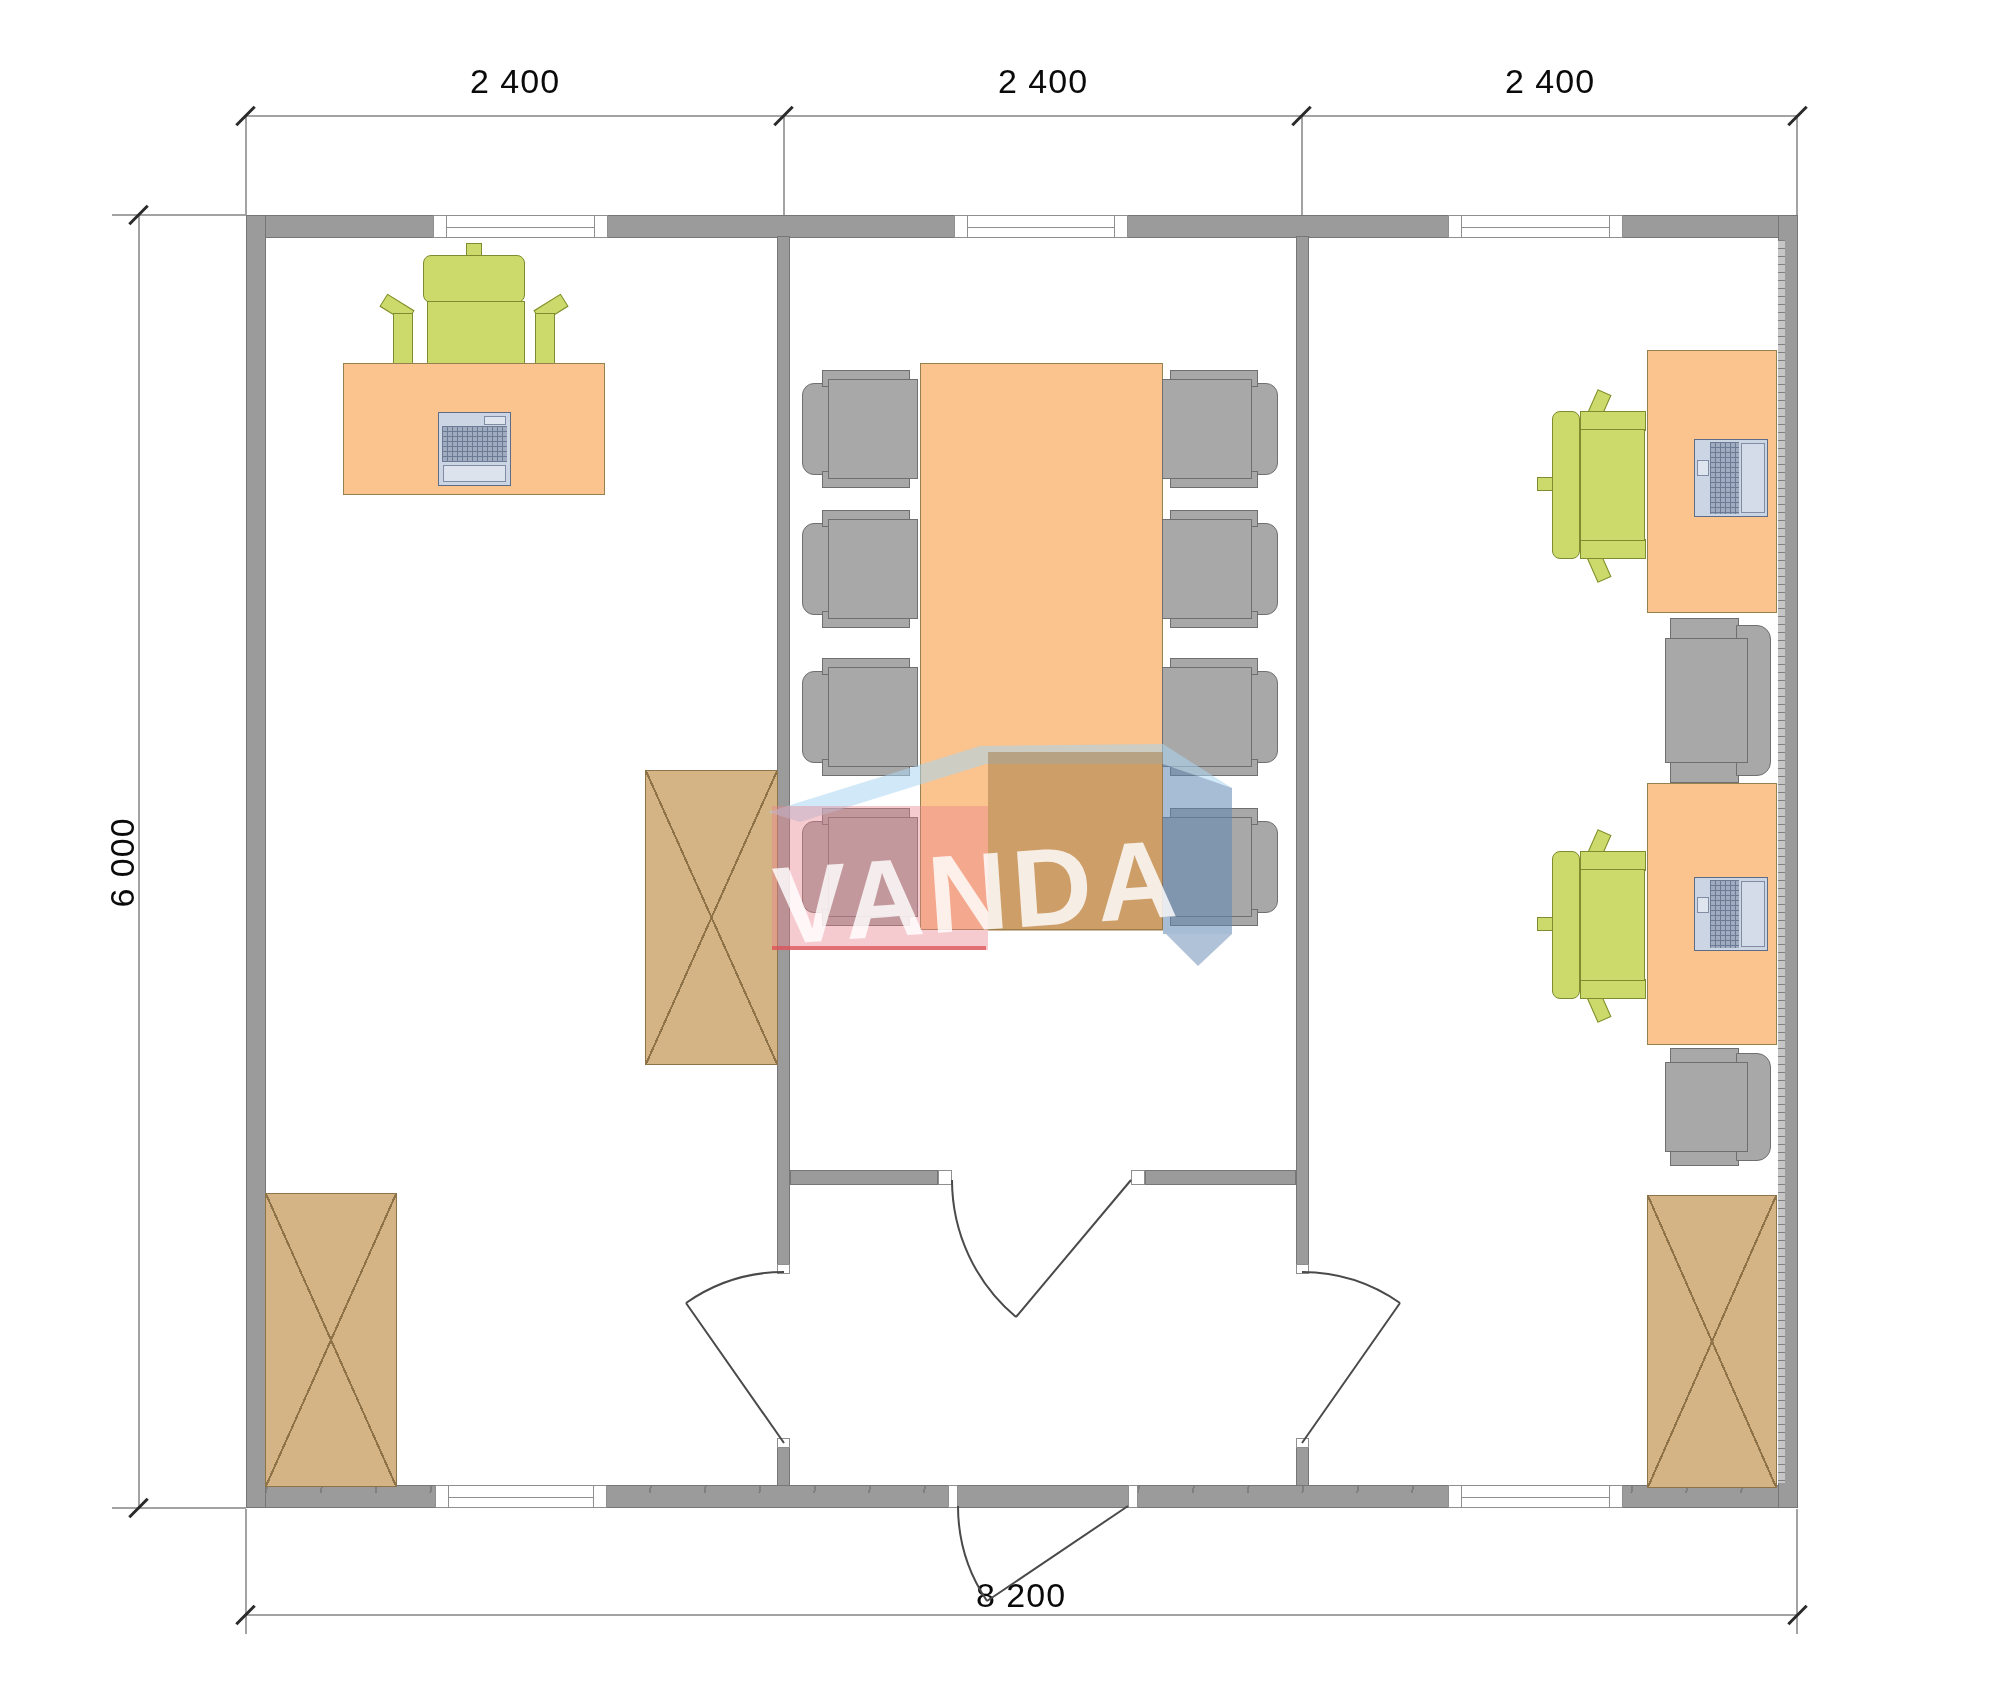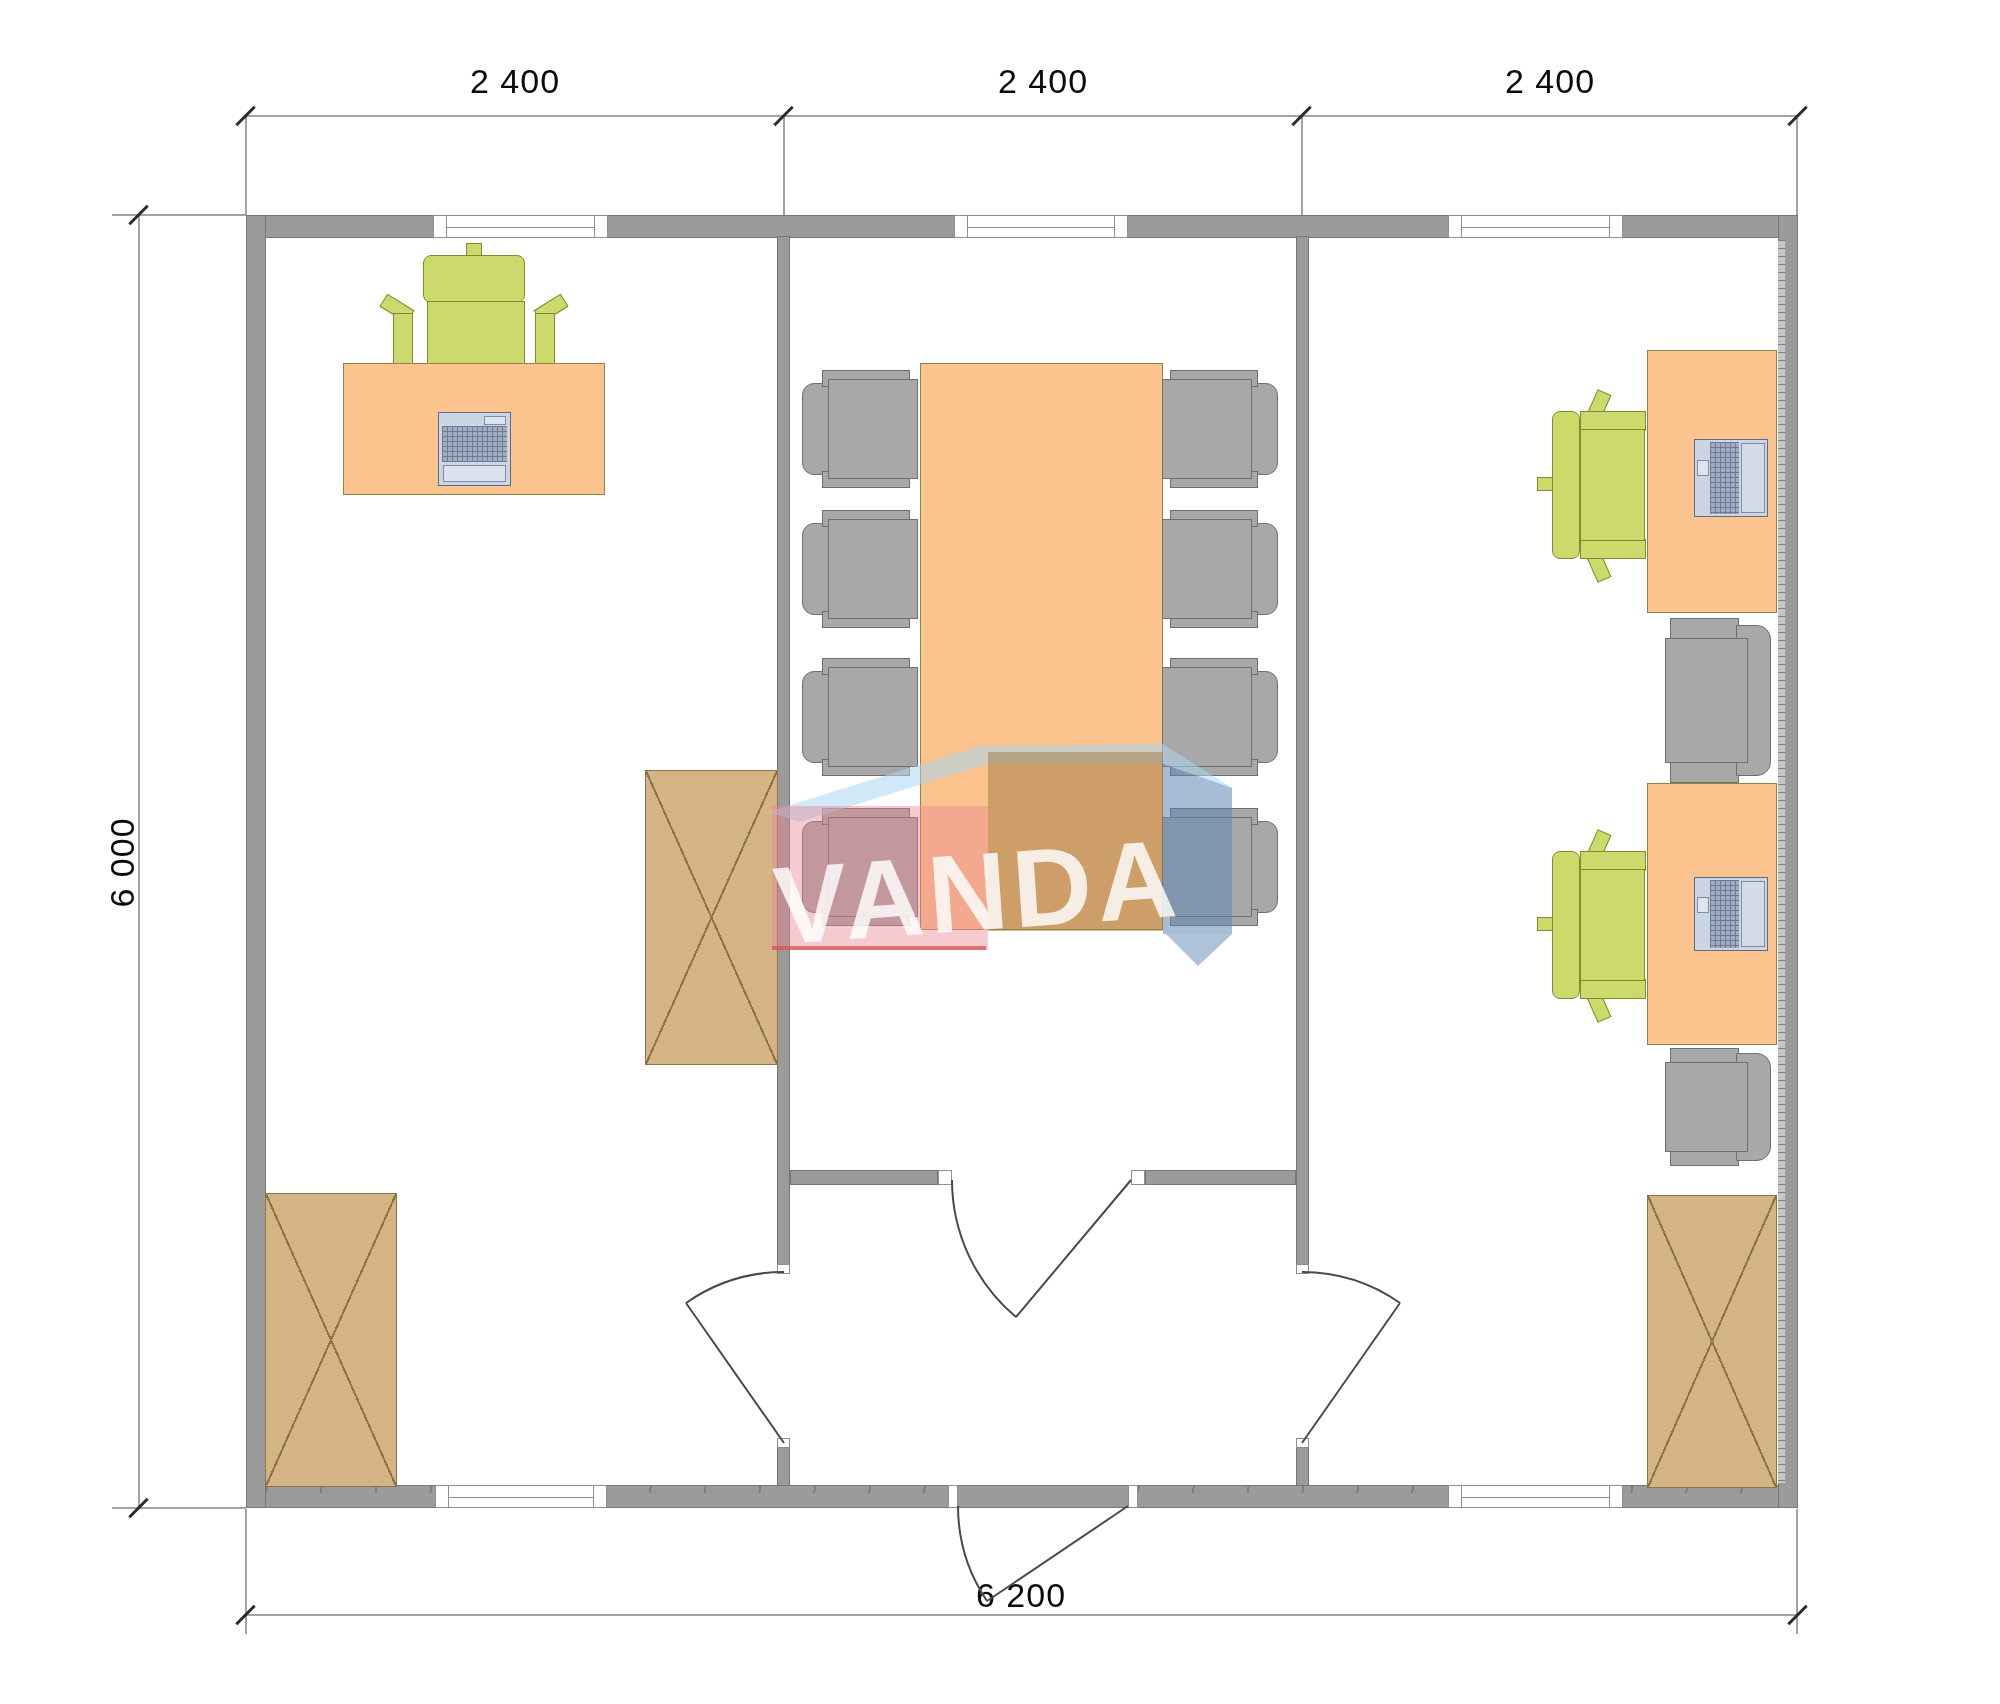--- a/index.html
+++ b/index.html
@@ -92,21 +92,21 @@
   <div class="dln" style="left:112px;top:1507px;width:134px;height:2px"></div>
   <div class="tick" style="left:137px;top:202px"></div>
   <div class="tick" style="left:137px;top:1495px"></div>
   <div class="dimtxt rot90" style="left:62px;top:843px;width:120px">6 000</div>
 
   <div class="dln" style="left:246px;top:1614px;width:1552px;height:2px"></div>
   <div class="dln" style="left:245px;top:1509px;width:2px;height:125px"></div>
   <div class="dln" style="left:1796px;top:1509px;width:2px;height:125px"></div>
   <div class="tick" style="left:244px;top:1602px"></div>
   <div class="tick" style="left:1796px;top:1602px"></div>
-  <div class="dimtxt" style="left:961px;top:1576px;width:120px">6 200</div>
+  <div class="dimtxt" style="left:961px;top:1576px;width:120px">8 200</div>
 
   <div class="w" style="left:246px;top:215px;width:1552px;height:23px"></div>
   <div class="w" style="left:246px;top:1485px;width:1552px;height:23px"></div>
   <div class="w" style="left:246px;top:215px;width:20px;height:1293px"></div>
   <div class="w" style="left:1778px;top:215px;width:20px;height:1293px"></div>
   <div class="w" style="left:777px;top:236px;width:13px;height:1030px"></div>
   <div class="w" style="left:777px;top:1447px;width:13px;height:39px"></div>
   <div class="w" style="left:1296px;top:236px;width:13px;height:1030px"></div>
   <div class="w" style="left:1296px;top:1447px;width:13px;height:39px"></div>
   <div class="w" style="left:790px;top:1170px;width:148px;height:15px"></div>

